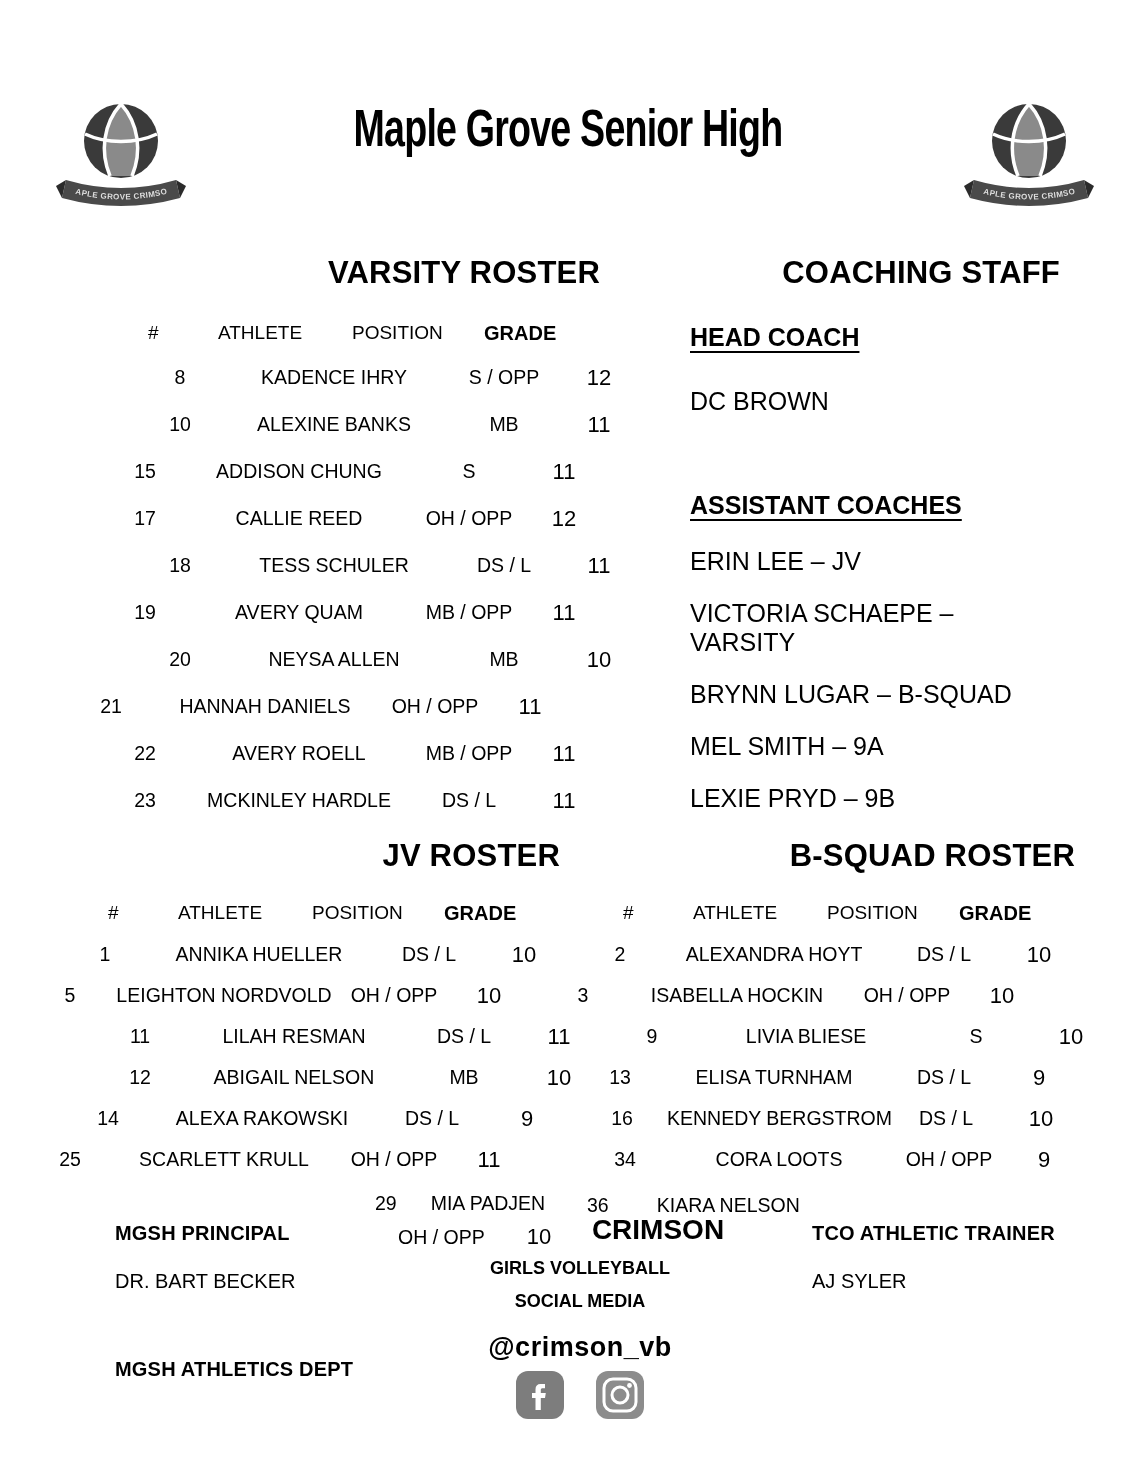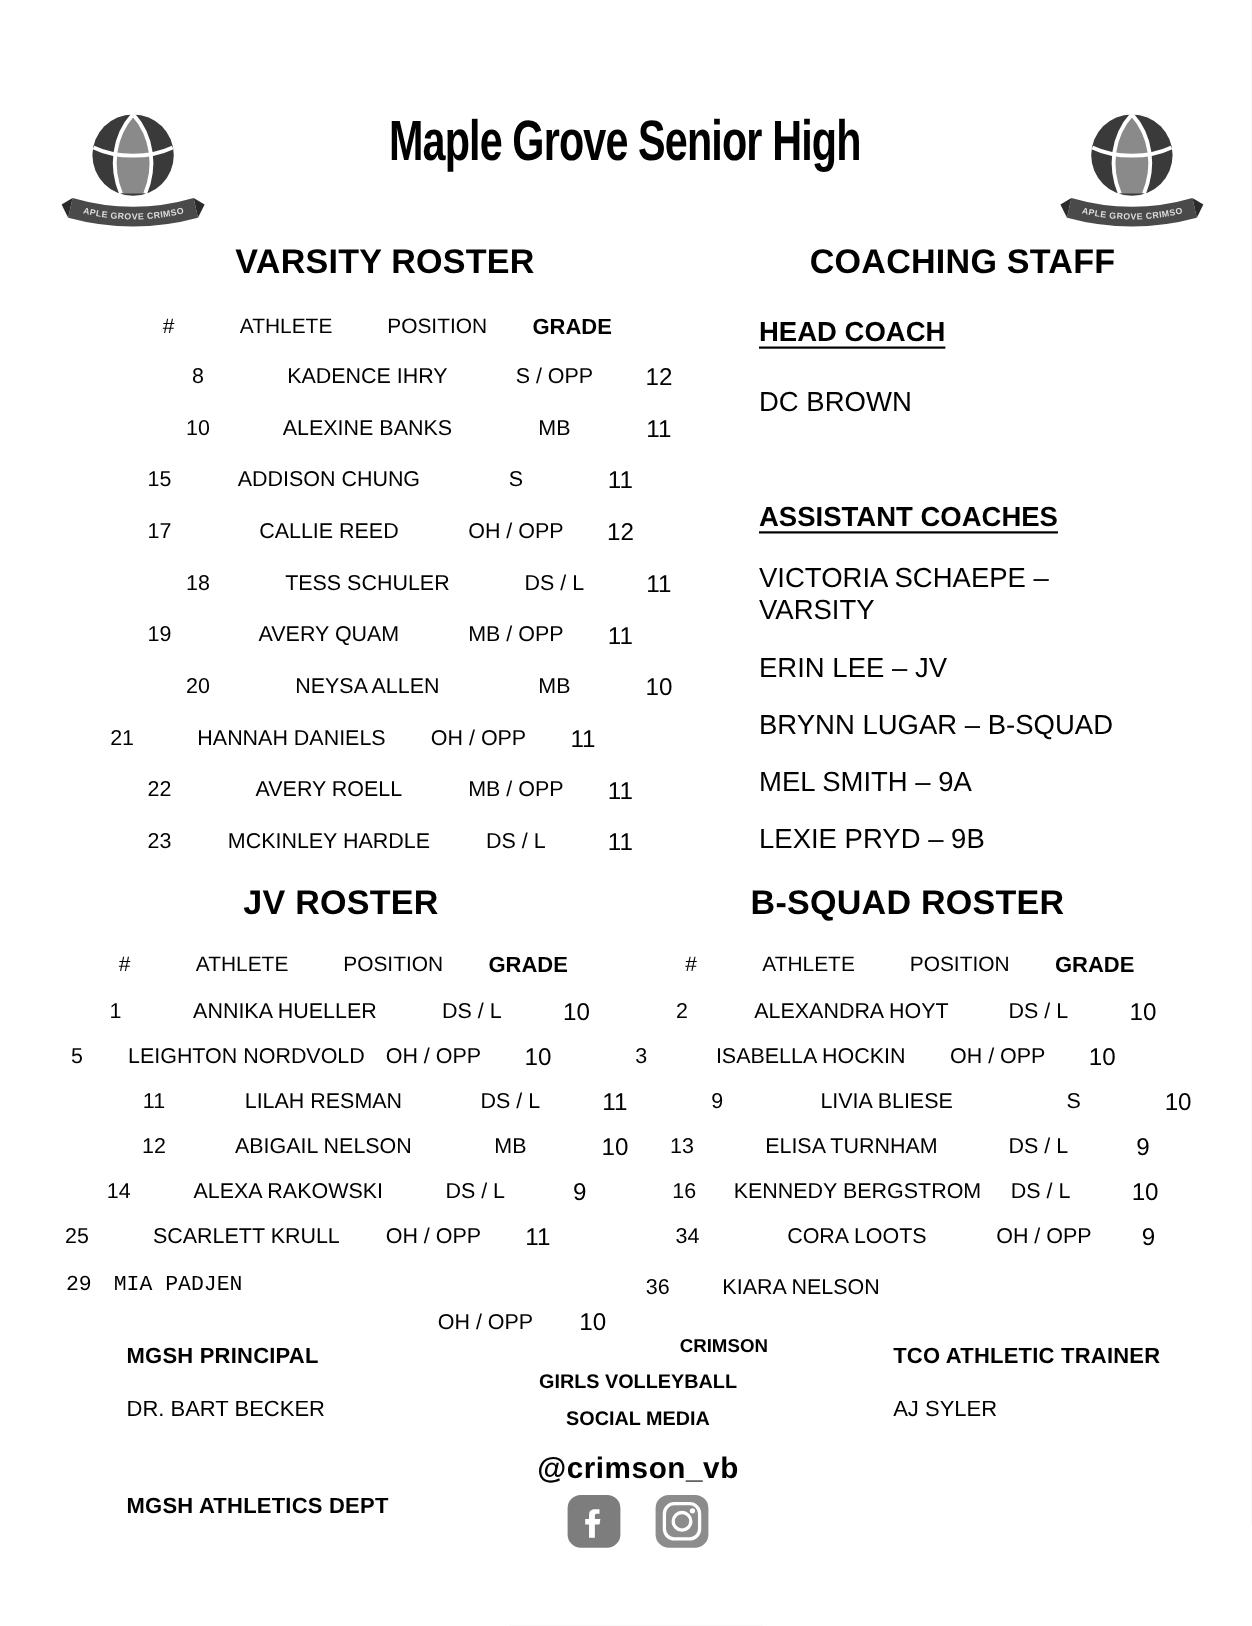--- a/index.html
+++ b/index.html
@@ -7,21 +7,21 @@
   .page { position:relative; width:1138px; height:1478px; background:#ffffff; margin:0 auto; overflow:hidden; }
 
   
   .logo { position:absolute; top:96px; width:132px; height:118px; }
   .logo-left { left:55px; }
   .logo-right { left:963px; }
   .page-title { position:absolute; left:280px; top:100px; width:576px; text-align:center; white-space:nowrap;text-decoration:underline; }
   .page-title span { display:inline-block; font-size:47px; font-weight:800; letter-spacing:-1px; transform:scale(0.80,1.10); transform-origin:center; }
 
   
-  .section-heading { font-size:31px; font-weight:700; text-align:center; letter-spacing:0.2px; }
+  .section-heading { font-size:31px; font-weight:700; text-align:right; letter-spacing:0.2px;margin-top:35px; }
 
   
   .roster { position:absolute; }
   .roster-varsity { left:100px; top:220px; width:500px; }
   .roster-jv      { left:60px;  top:803px; width:500px; }
   .roster-bsquad  { left:575px; top:803px; width:500px; }
 
   .t-head { position:relative; height:24px; margin-top:28px; font-size:19px; }
   .roster-varsity .t-head { margin-top:31px; }
   .t-head span { position:absolute; top:0; }
@@ -47,42 +47,42 @@
   .roster-jv .rows .t-row:nth-child(4){margin-left:35px}
   .roster-jv .rows .t-row:nth-child(5){margin-left:3px}
   .roster-jv .rows .t-row:nth-child(6){margin-left:-35px}
   .roster-bsquad .rows .t-row:nth-child(2){margin-left:-37px}
   .roster-bsquad .rows .t-row:nth-child(3){margin-left:32px}
   .roster-bsquad .rows .t-row:nth-child(5){margin-left:2px}
   .roster-bsquad .rows .t-row:nth-child(6){margin-left:5px}
 
   
   .t-row.flexline { display:flex; height:34px; }
-  .wrap-l1 { gap:20px; margin-top:6px;font-family:Liberation Mono, monospace; }
+  .wrap-l1 { margin-left:315px; gap:34px; margin-top:6px; }
   .wrap-l2 { margin-left:338px; gap:42px; }
   .partial-row { margin-left:12px; gap:48px; margin-top:6px; height:38px !important; display:flex; align-items:center; }
 
   
   .coaching { position:absolute; left:690px; top:220px; width:370px; }
   .coach-label { font-size:25px; font-weight:700; text-decoration:underline; text-decoration-thickness:2px; text-underline-offset:5px; margin-top:32px; }
   .coach-name { font-size:25px; margin-top:35px; }
   .assist-label { margin-top:75px; }
   .assist-list { margin-top:27px; }
   .assist-list div { font-size:25px; margin-bottom:23px; }
 
   
   .footer-block { position:absolute; font-size:20px; }
   .fb-principal { left:115px; top:1222px; }
   .fb-trainer   { left:812px; top:1222px; }
   .fb-athletics { left:115px; top:1358px; }
   .f-label { font-weight:700; letter-spacing:0.2px; }
   .f-name  { margin-top:25px; }
 
   .social { position:absolute; left:440px; top:1214px; width:280px; text-align:center; }
-  .social .s1 { font-weight:700; font-size:17px; position:relative; left:78px; }
+  .social .s1 { font-weight:700; font-size:28px; position:relative; left:78px; }
   .social .s2, .social .s3 { font-weight:700; font-size:18px; margin-top:12px; }
   .social .handle { font-weight:800; font-size:27px; margin-top:20px; letter-spacing:0.5px; }
   .social-icons { display:flex; justify-content:center; gap:30px; margin-top:7px; }
   .social-icons svg { display:block; }
 </style>
 </head>
 <body>
 
 <div class="page">
 
@@ -195,22 +195,22 @@
       </div>
     </div>
   </div>
 
   <div class="coaching">
     <div class="section-heading">COACHING STAFF</div>
     <div class="coach-label">HEAD COACH</div>
     <div class="coach-name">DC BROWN</div>
     <div class="coach-label assist-label">ASSISTANT COACHES</div>
     <div class="assist-list">
+      <div>ERIN LEE – JV</div>
       <div>VICTORIA SCHAEPE – VARSITY</div>
-      <div>ERIN LEE – JV</div>
       <div>BRYNN LUGAR – B-SQUAD</div>
       <div>MEL SMITH – 9A</div>
       <div>LEXIE PRYD – 9B</div>
     </div>
   </div>
 
   <div class="roster roster-jv">
     <div class="section-heading">JV ROSTER</div>
     <div class="t-head">
       <span class="h-num">#</span>

